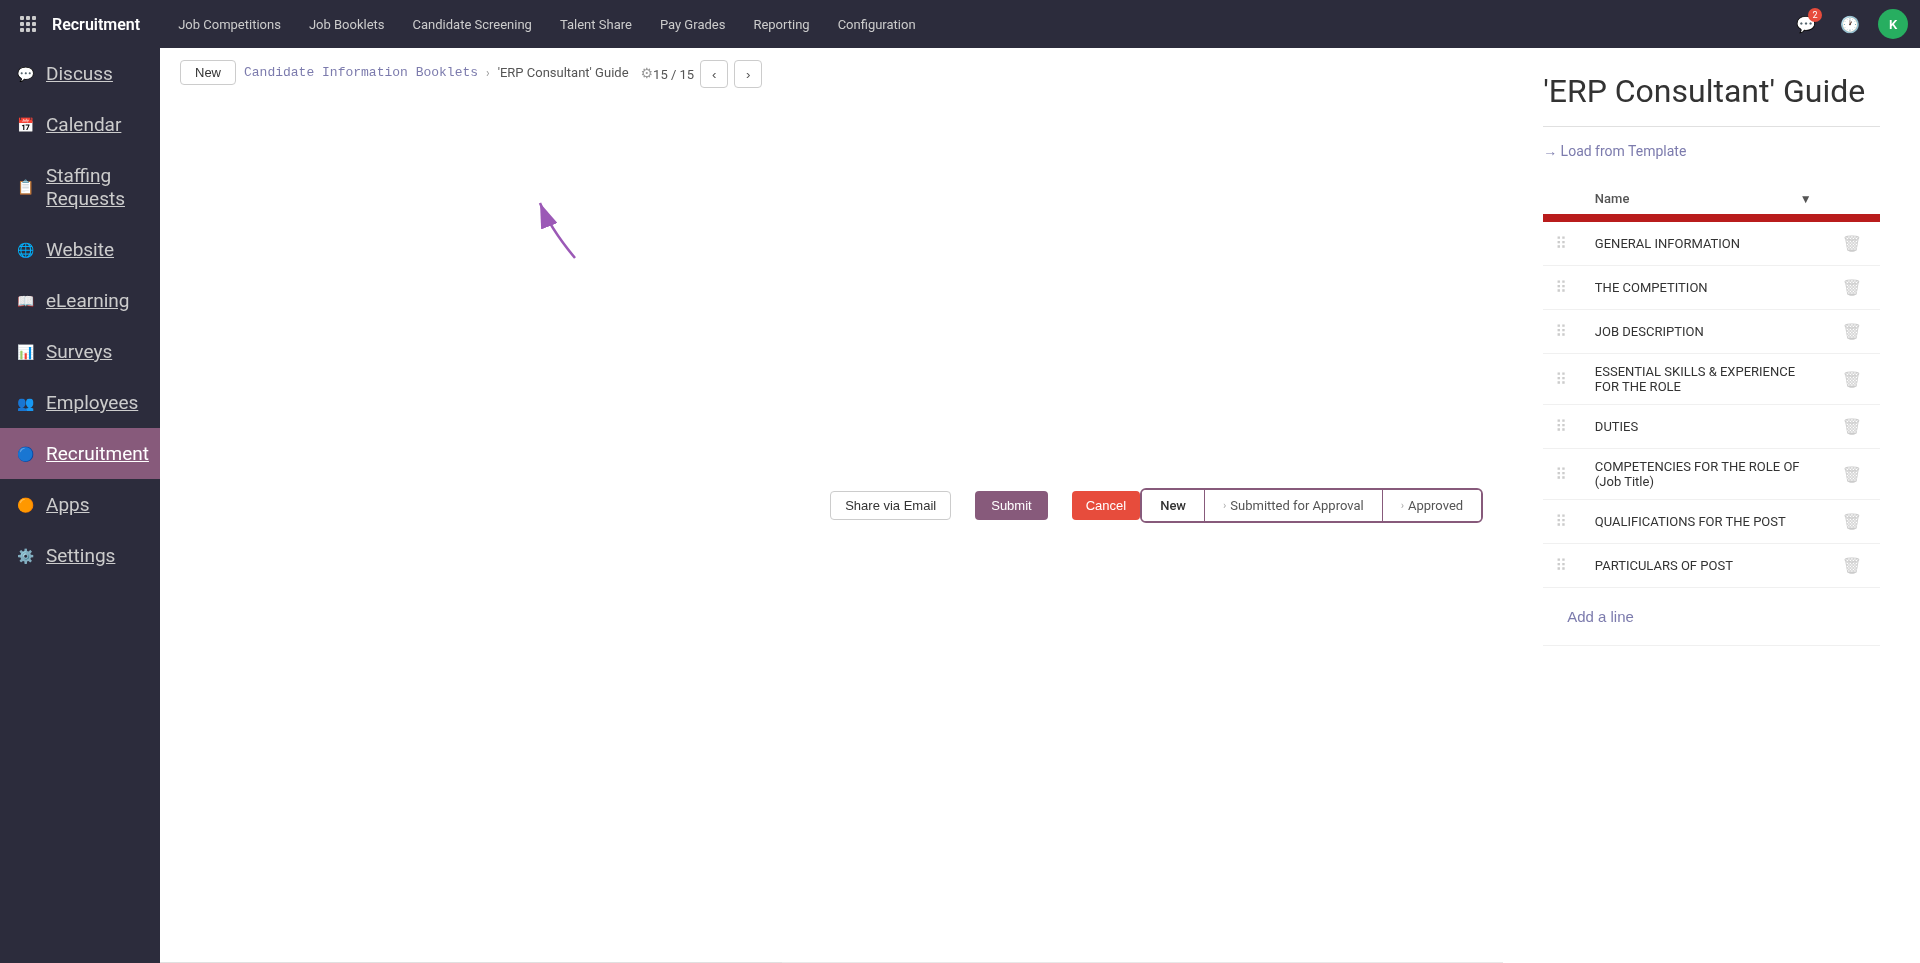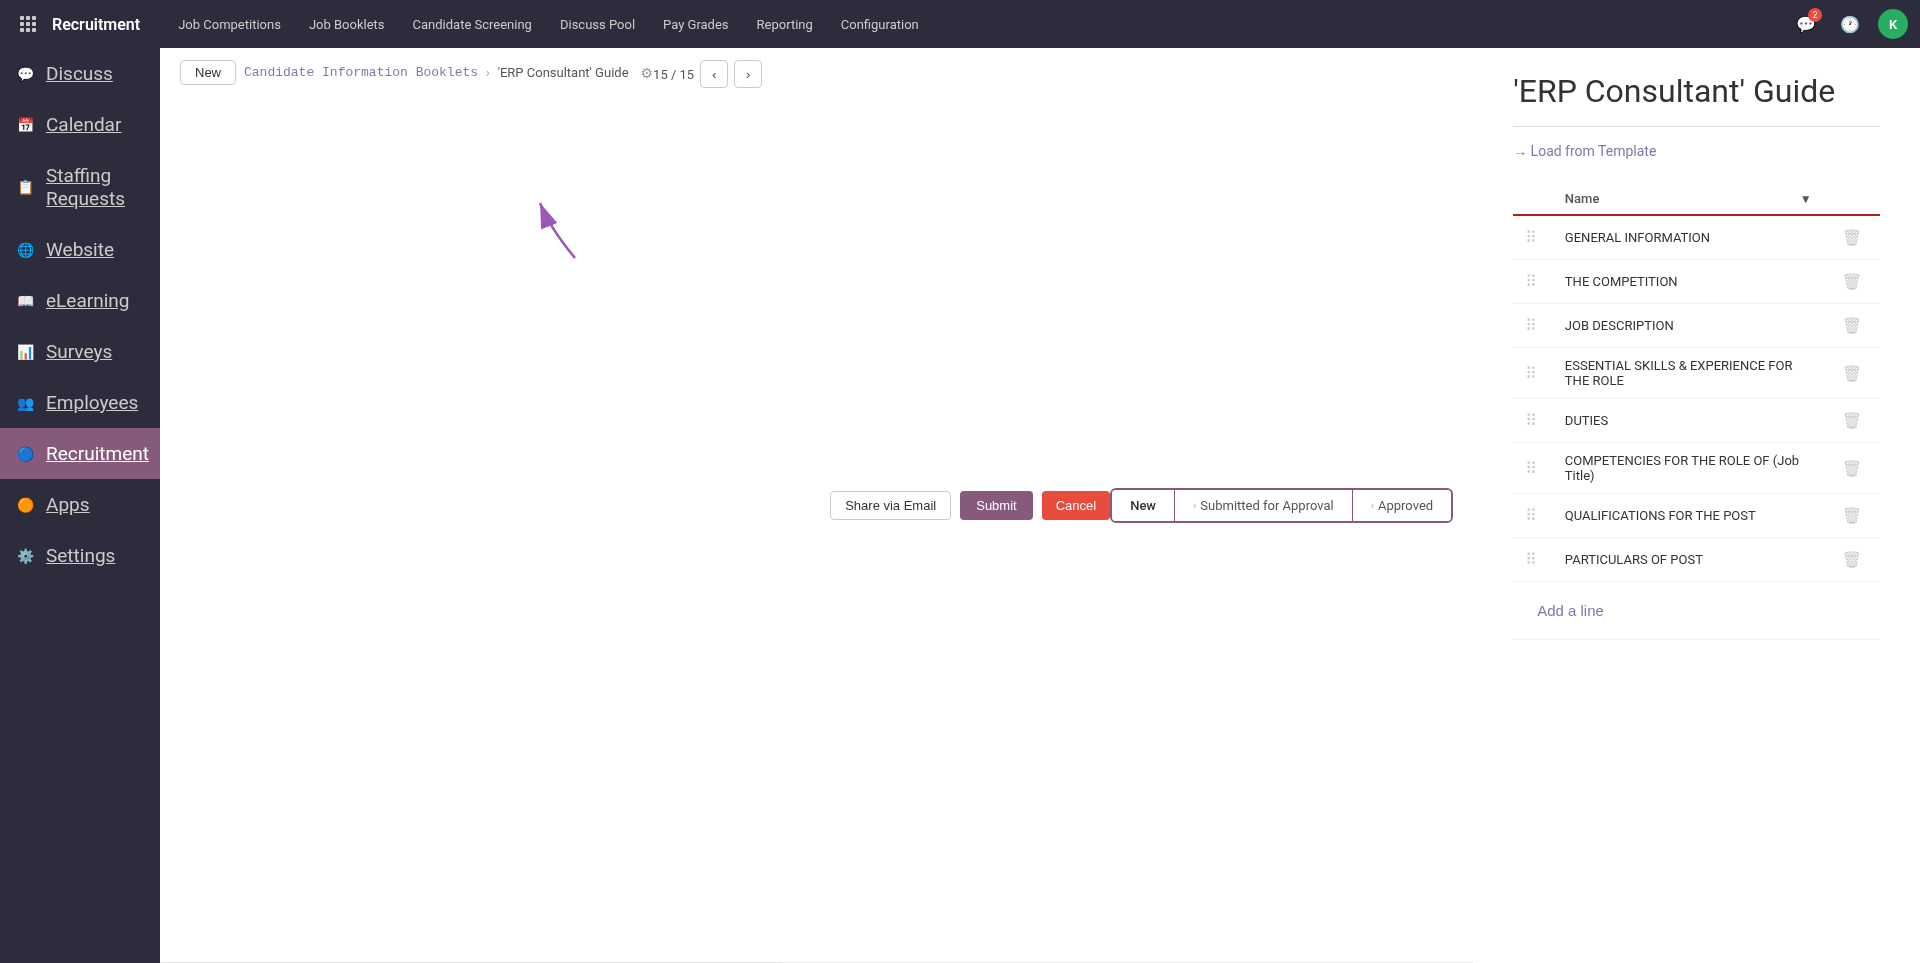--- a/index.html
+++ b/index.html
@@ -99,21 +99,21 @@
     .breadcrumb-sep { color: #999; font-size: 12px; }
     .breadcrumb-current { font-size: 13px; color: #555; }
     .gear-icon { color: #999; font-size: 14px; cursor: pointer; margin-left: 4px; }
 
     
     .status-bar {
       display: flex; align-items: center; justify-content: space-between;
       padding: 10px 20px;
       border-bottom: 1px solid #e8e8e8;
     }
-    .action-buttons { display: flex; gap: 9px; padding-left: 28px; }
+    .action-buttons { display: flex; gap: 24px; padding-left: 28px; }
     .btn-share {
       background: #fff; border: 1px solid #ccc; border-radius: 4px;
       padding: 6px 14px; font-size: 13px; cursor: pointer; color: #333;
     }
     .btn-submit {
       background: #875a7b; border: none; border-radius: 4px;
       padding: 6px 16px; font-size: 13px; cursor: pointer; color: #fff;
     }
     .btn-cancel {
       background: #e74c3c; border: none; border-radius: 4px;
@@ -157,21 +157,21 @@
       text-decoration: none;
     }
 
     
     .sections-table {
       width: 100%; border-collapse: collapse;
     }
     .sections-table th {
       text-align: left; padding: 8px 12px;
       font-size: 13px; font-weight: 500; color: #555;
-      border-bottom: 2px solid #b91c1c;
+      border-bottom: 8px solid #b91c1c;
     }
     .sections-table td {
       padding: 10px 12px; font-size: 13px; color: #333;
       border-bottom: 1px solid #f0f0f0;
     }
     .drag-handle {
       color: #ccc; font-size: 16px; cursor: grab; margin-right: 4px;
     }
     .delete-btn {
       color: #ccc; background: none; border: none; cursor: pointer;
@@ -222,21 +222,21 @@
         <div class="grid-dot"></div>
         <div class="grid-dot"></div>
     </div>
   </div>
   <span class="top-nav-brand">Recruitment</span>
   <nav class="top-nav-menu">
 
   <div class="top-nav-item">Job Competitions</div>
       <div class="top-nav-item">Job Booklets</div>
       <div class="top-nav-item">Candidate Screening</div>
-      <div class="top-nav-item">Discuss Pool</div>
+      <div class="top-nav-item">Talent Share</div>
       <div class="top-nav-item">Pay Grades</div>
       <div class="top-nav-item">Reporting</div>
       <div class="top-nav-item">Configuration</div>
     </nav>
   <div class="top-nav-right">
     <div class="nav-icon-btn">
       💬
       <span class="nav-badge">2</span>
     </div>
     <div class="nav-icon-btn">🕐</div>

